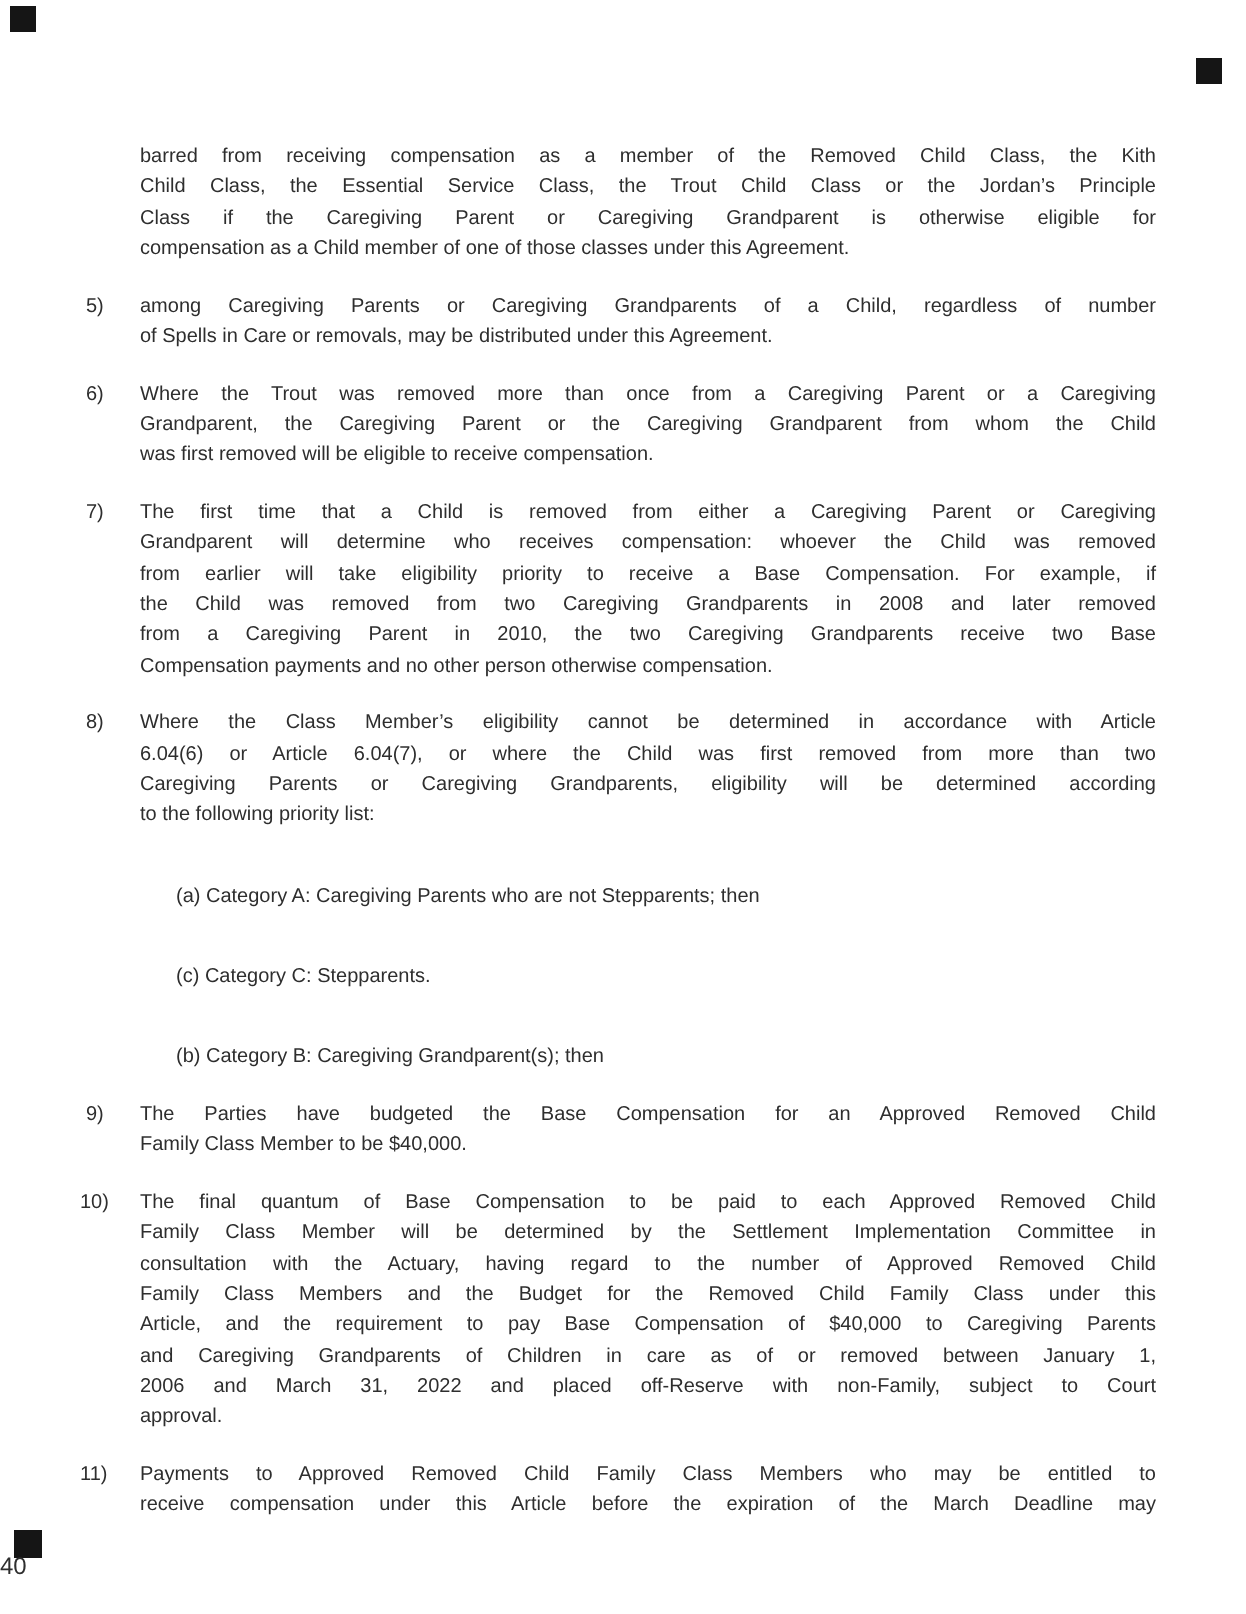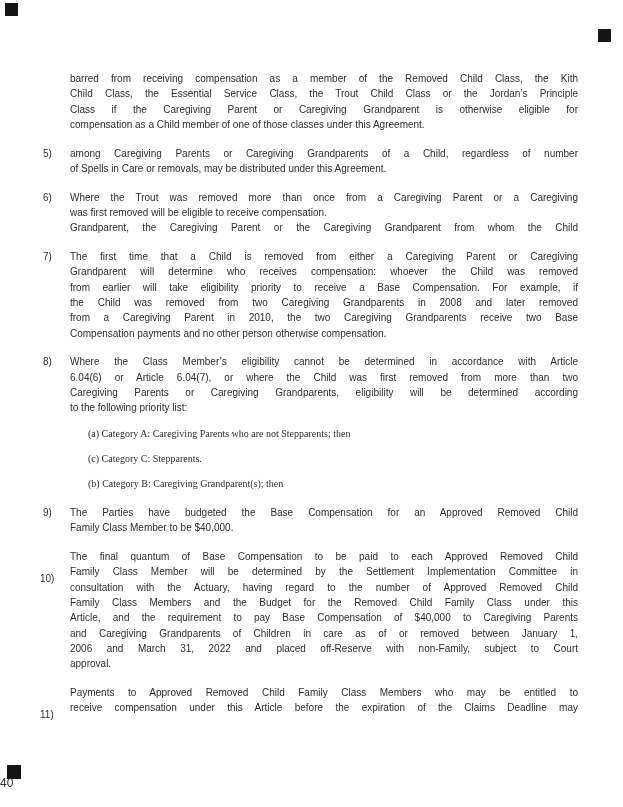--- a/index.html
+++ b/index.html
@@ -15,24 +15,24 @@
   #content {
     position: absolute;
     left: 70px; top: 71px;
     width: 508px;
     font-size: 10px;
     line-height: 15.3px;
   }
   .para { position: relative; margin-bottom: 13.5px; }
   .num { position: absolute; top: 0; white-space: nowrap; }
   .n1 { left: -27px; }
-  .n2 { left: -30px; margin-top: 22px; }
+  .n2 { left: -30px; }
   .line { min-height: 15.3px; }
   .line.just { text-align: justify; text-align-last: justify; }
-  .subitem { margin-top: 10px; padding-left: 18px; font-family: Liberation Serif, serif; }
+  .subitem { margin-top: 25px; padding-left: 18px; }
   #page-footer {
     position: absolute;
     top: 776px; left: 0;
     width: 623px;
     font-size: 12px;
     color: #2e2e2e;
   }
   .mark { position: absolute; background: #151515; }
 </style>
 </head>
@@ -52,22 +52,22 @@
       <div class="line">compensation as a Child member of one of those classes under this Agreement.</div>
     </div>
     <div class="para">
       <span class="num n1">5)</span>
       <div class="line just">among Caregiving Parents or Caregiving Grandparents of a Child, regardless of number</div>
       <div class="line">of Spells in Care or removals, may be distributed under this Agreement.</div>
     </div>
     <div class="para">
       <span class="num n1">6)</span>
       <div class="line just">Where the Trout was removed more than once from a Caregiving Parent or a Caregiving</div>
+      <div class="line just">Grandparent, the Caregiving Parent or the Caregiving Grandparent from whom the Child</div>
       <div class="line">was first removed will be eligible to receive compensation.</div>
-      <div class="line just">Grandparent, the Caregiving Parent or the Caregiving Grandparent from whom the Child</div>
     </div>
     <div class="para">
       <span class="num n1">7)</span>
       <div class="line just">The first time that a Child is removed from either a Caregiving Parent or Caregiving</div>
       <div class="line just">Grandparent will determine who receives compensation: whoever the Child was removed</div>
       <div class="line just">from earlier will take eligibility priority to receive a Base Compensation. For example, if</div>
       <div class="line just">the Child was removed from two Caregiving Grandparents in 2008 and later removed</div>
       <div class="line just">from a Caregiving Parent in 2010, the two Caregiving Grandparents receive two Base</div>
       <div class="line">Compensation payments and no other person otherwise compensation.</div>
     </div>
@@ -93,19 +93,19 @@
       <div class="line just">consultation with the Actuary, having regard to the number of Approved Removed Child</div>
       <div class="line just">Family Class Members and the Budget for the Removed Child Family Class under this</div>
       <div class="line just">Article, and the requirement to pay Base Compensation of $40,000 to Caregiving Parents</div>
       <div class="line just">and Caregiving Grandparents of Children in care as of or removed between January 1,</div>
       <div class="line just">2006 and March 31, 2022 and placed off-Reserve with non-Family, subject to Court</div>
       <div class="line">approval.</div>
     </div>
     <div class="para">
       <span class="num n2">11)</span>
       <div class="line just">Payments to Approved Removed Child Family Class Members who may be entitled to</div>
-      <div class="line just">receive compensation under this Article before the expiration of the Claims Deadline may</div>
+      <div class="line just">receive compensation under this Article before the expiration of the March Deadline may</div>
     </div>
   </main>
 
 <footer id="page-footer">
   <span>40</span>
 </footer>
 
 </body></html>

